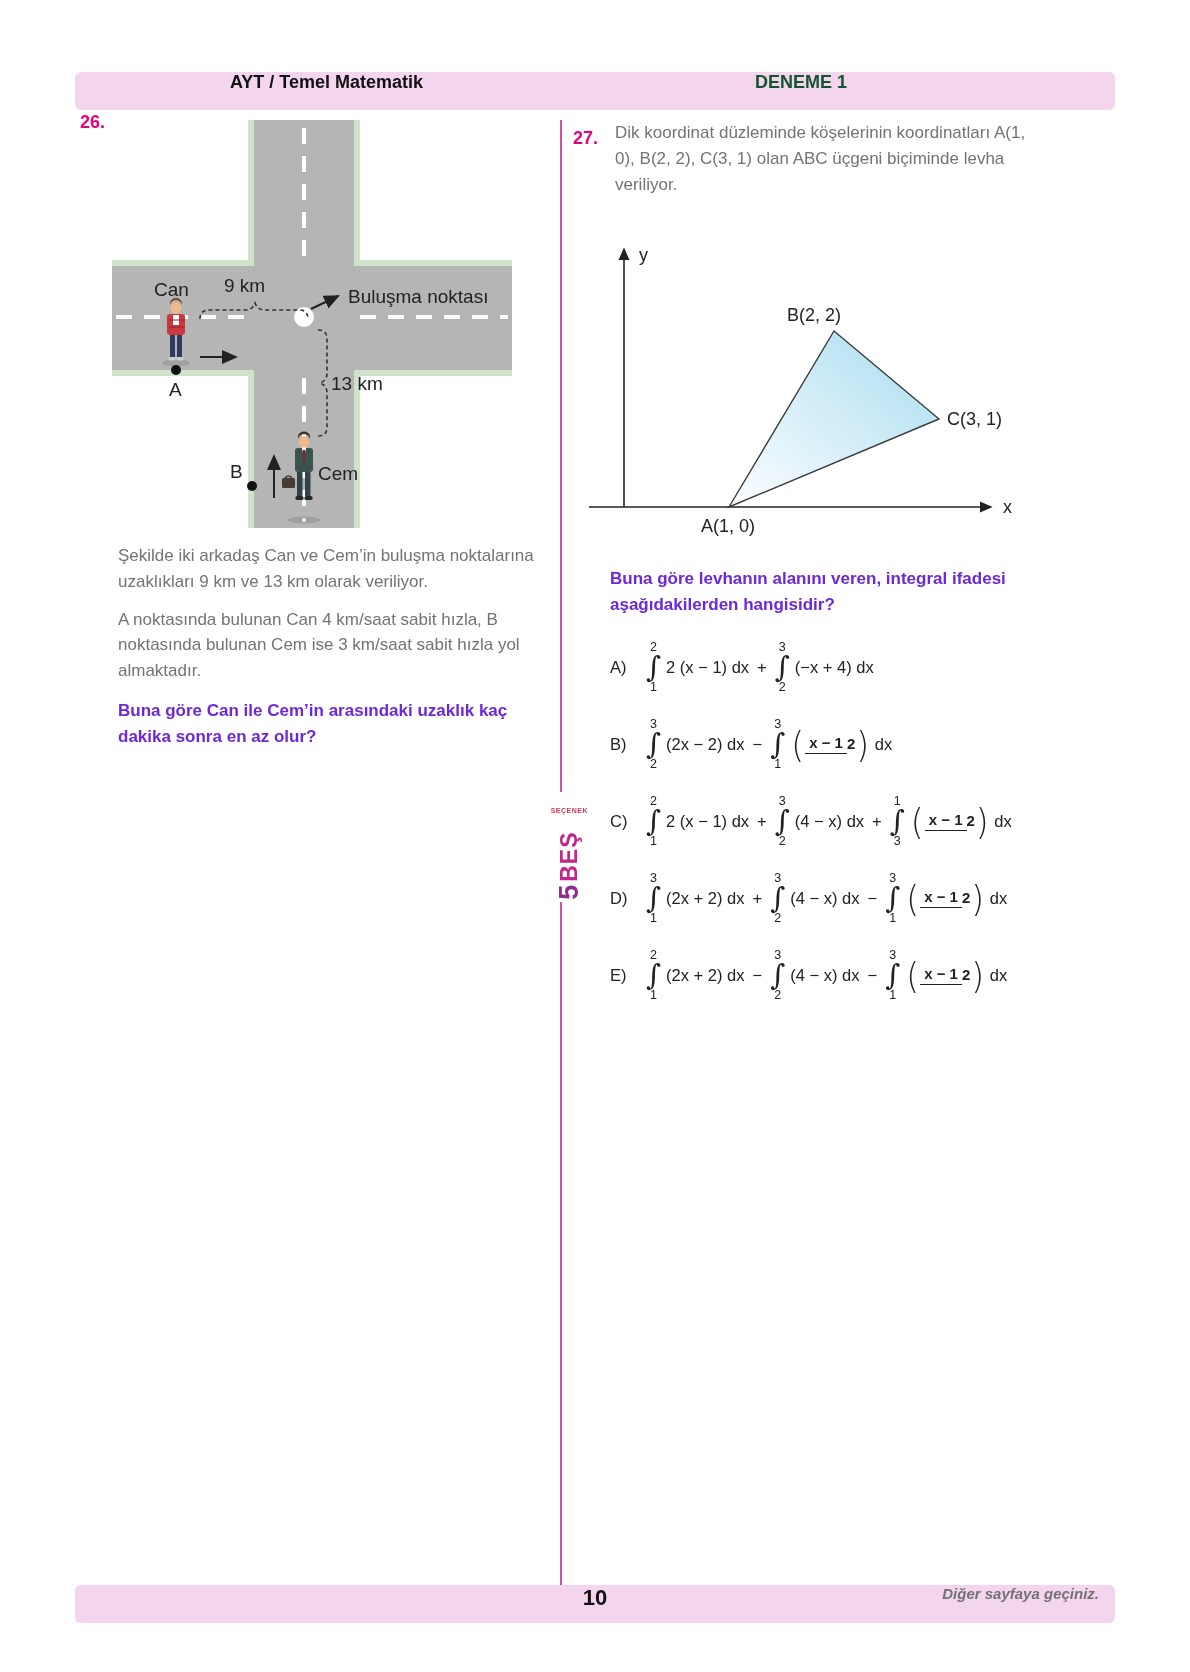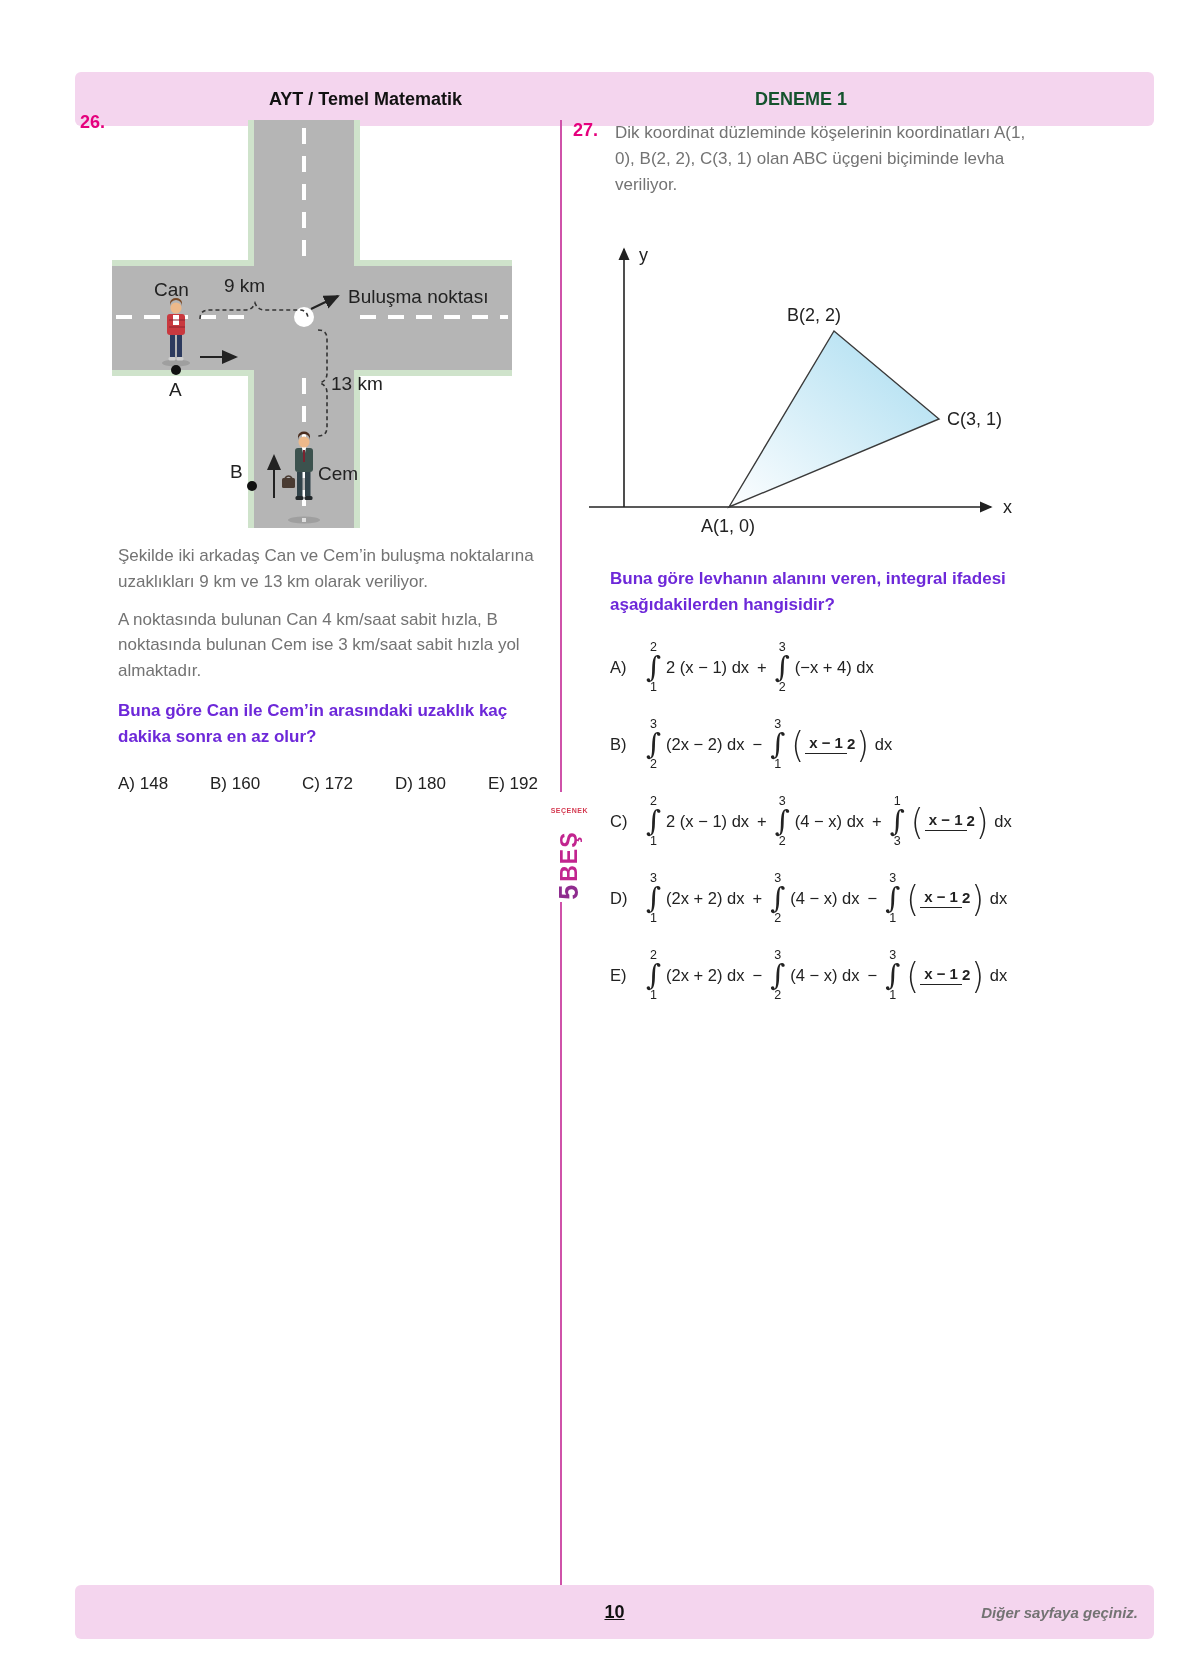--- a/index.html
+++ b/index.html
@@ -1,26 +1,26 @@
 <!DOCTYPE html>
 <html><head>
 <meta charset="utf-8">
 <style>
   html,body{margin:0;padding:0;background:#e9e9e9;}
   .page{position:relative;width:1190px;height:1672px;background:#ffffff;
         font-family:"Liberation Sans",sans-serif;color:#222;overflow:hidden;}
 
   
-  .bar{position:absolute;left:75px;width:1040px;height:54px;background:#f4d5ee;
-       border-radius:6px;display:flex;align-items:center;padding-left:39px;}
+  .bar{position:absolute;left:75px;width:1040px;height:38px;background:#f4d5ee;
+       border-radius:6px;display:flex;align-items:flex-start;}
   .bar.header{top:72px;}
   .bar.footer{top:1585px;}
   .hdr-left{margin-left:155px;font-weight:bold;font-size:18px;color:#111;}
   .hdr-right{position:absolute;left:680px;font-weight:bold;font-size:18px;color:#14532d;}
-  .pgnum{position:absolute;left:50%;transform:translateX(-50%);font-weight:bold;font-size:18px;color:#111;text-decoration:underline;}
+  .pgnum{position:absolute;left:50%;transform:translateX(-50%);font-weight:bold;font-size:22px;color:#111;}
   .ftr-note{margin-left:auto;margin-right:16px;font-style:italic;font-weight:bold;font-size:15px;color:#737373;}
 
   
   .vdiv{position:absolute;left:560px;width:2px;background:#cf52a9;}
   .vdiv.top{top:120px;height:672px;}
   .vdiv.bottom{top:902px;height:683px;}
 
   
   .brand{position:absolute;left:540px;top:790px;width:58px;height:110px;
          display:flex;align-items:center;justify-content:center;}
@@ -36,21 +36,21 @@
   .boldq{font-weight:bold;color:#6d28d9;margin-top:14px;}
   .boldq .ul{}
 
   #q26-num{position:absolute;left:80px;top:112px;}
   #fig26{position:absolute;left:112px;top:120px;}
   #q26-text{position:absolute;left:118px;top:543px;width:432px;}
   .choices-row{display:flex;justify-content:space-between;margin-top:24px;font-size:17px;width:420px;}
 
   #q27-block{position:absolute;left:573px;top:120px;width:480px;}
   .qrow{display:flex;gap:10px;}
-  .qrow .qnum{width:32px;flex:none;}
+  .qrow .qnum{width:32px;flex:none;margin-top:8px;}
   #q27-intro{width:428px;}
   #fig27{margin:18px 0 0 6px;display:block;}
   #q27-boldq{margin:14px 0 14px 37px;width:425px;}
 
   
   #q27-options{margin-left:37px;}
   .iopt{display:flex;align-items:center;margin-bottom:7px;min-height:70px;}
   .olab{width:36px;font-size:16.5px;flex:none;}
   .intgrp{display:inline-flex;align-items:center;}
   .intcol{display:inline-flex;flex-direction:column;align-items:center;margin-right:5px;}
@@ -160,27 +160,20 @@
   </svg>
 
   <div id="q26-text">
     <div id="q26-paragraphs">
         <p class="body-text para">Şekilde iki arkadaş Can ve Cem’in buluşma noktalarına uzaklıkları 9 km ve 13 km olarak veriliyor.</p>
         <p class="body-text para">A noktasında bulunan Can 4 km/saat sabit hızla, B noktasında bulunan Cem ise 3 km/saat sabit hızla yol almaktadır.</p>
       </div>
     <p class="body-text boldq">
       <span>Buna göre Can ile Cem’in arasındaki uzaklık kaç dakika sonra </span><span class="ul">en az</span><span> olur?</span>
     </p>
-    <div id="q26-options" class="choices-row">
-        <span class="choice">A) 148</span>
-        <span class="choice">B) 160</span>
-        <span class="choice">C) 172</span>
-        <span class="choice">D) 180</span>
-        <span class="choice">E) 192</span>
-      </div>
   </div>
 
   <div id="q27-block">
     <div class="qrow">
       <span class="qnum">27.</span>
       <p id="q27-intro" class="body-text para">Dik koordinat düzleminde köşelerinin koordinatları A(1, 0), B(2, 2), C(3, 1) olan ABC üçgeni biçiminde levha veriliyor.</p>
     </div>
 
     <svg id="fig27" width="450" height="325" viewBox="0 0 450 325">
       <defs>

